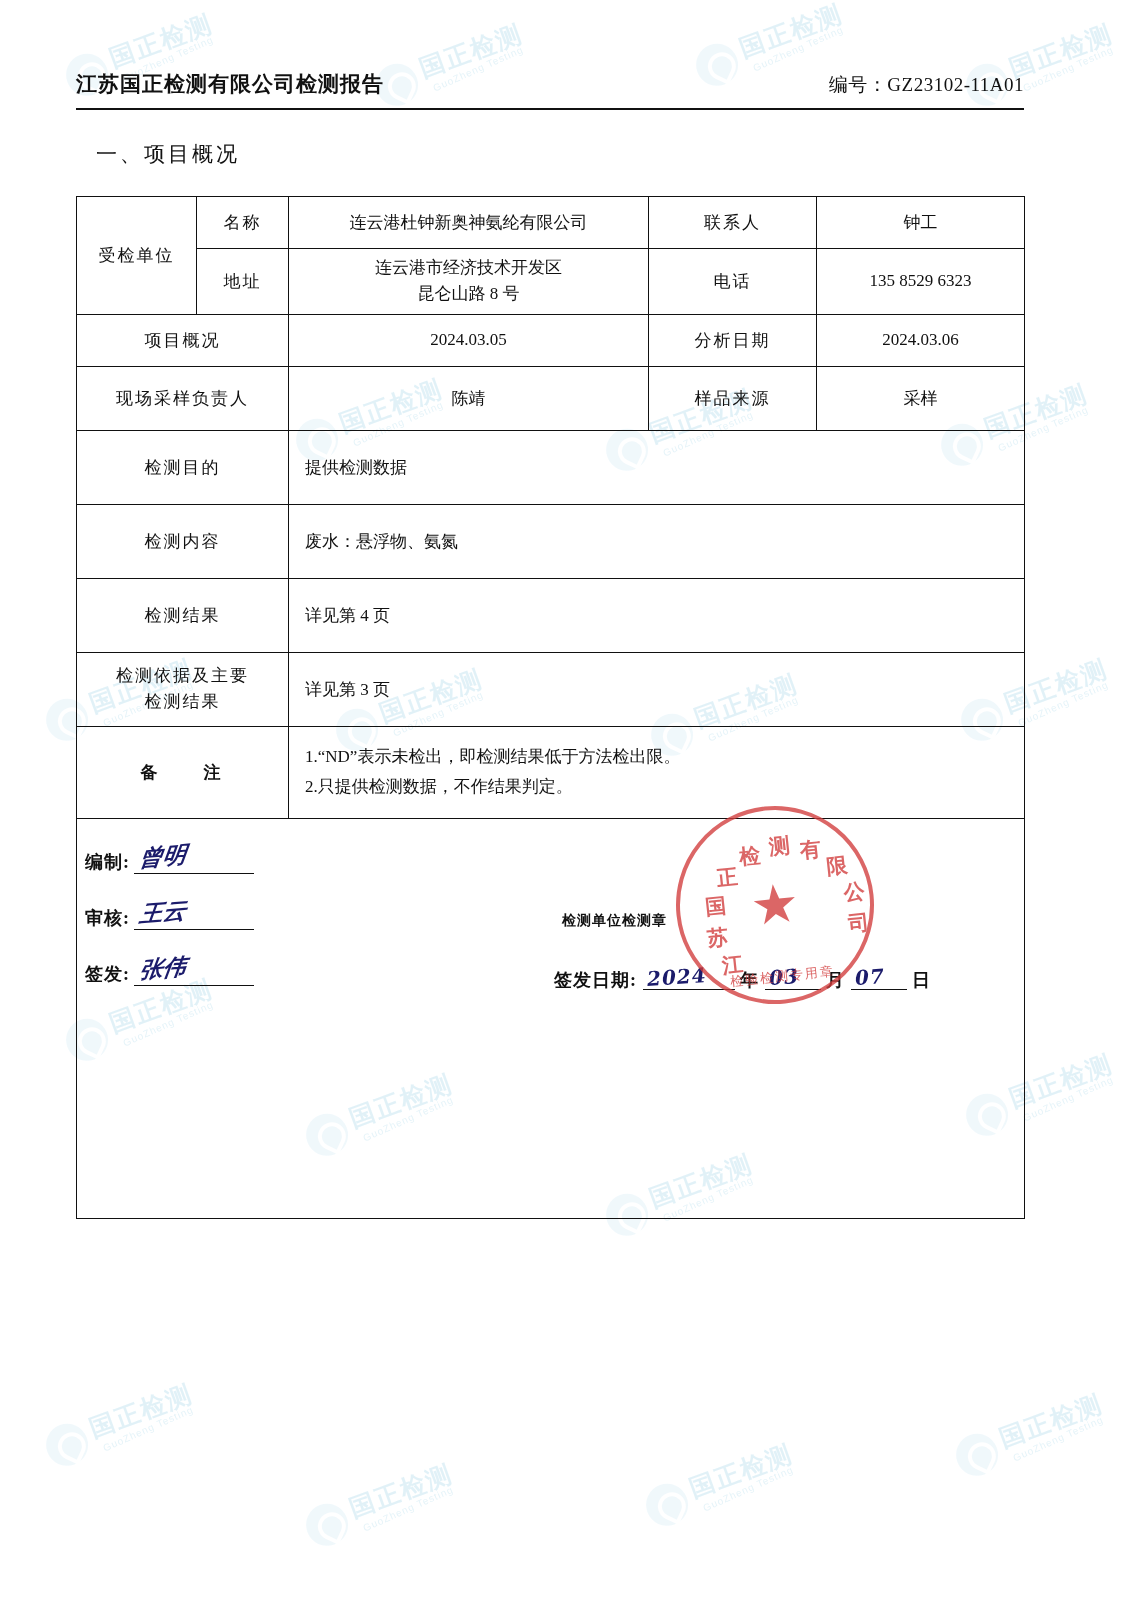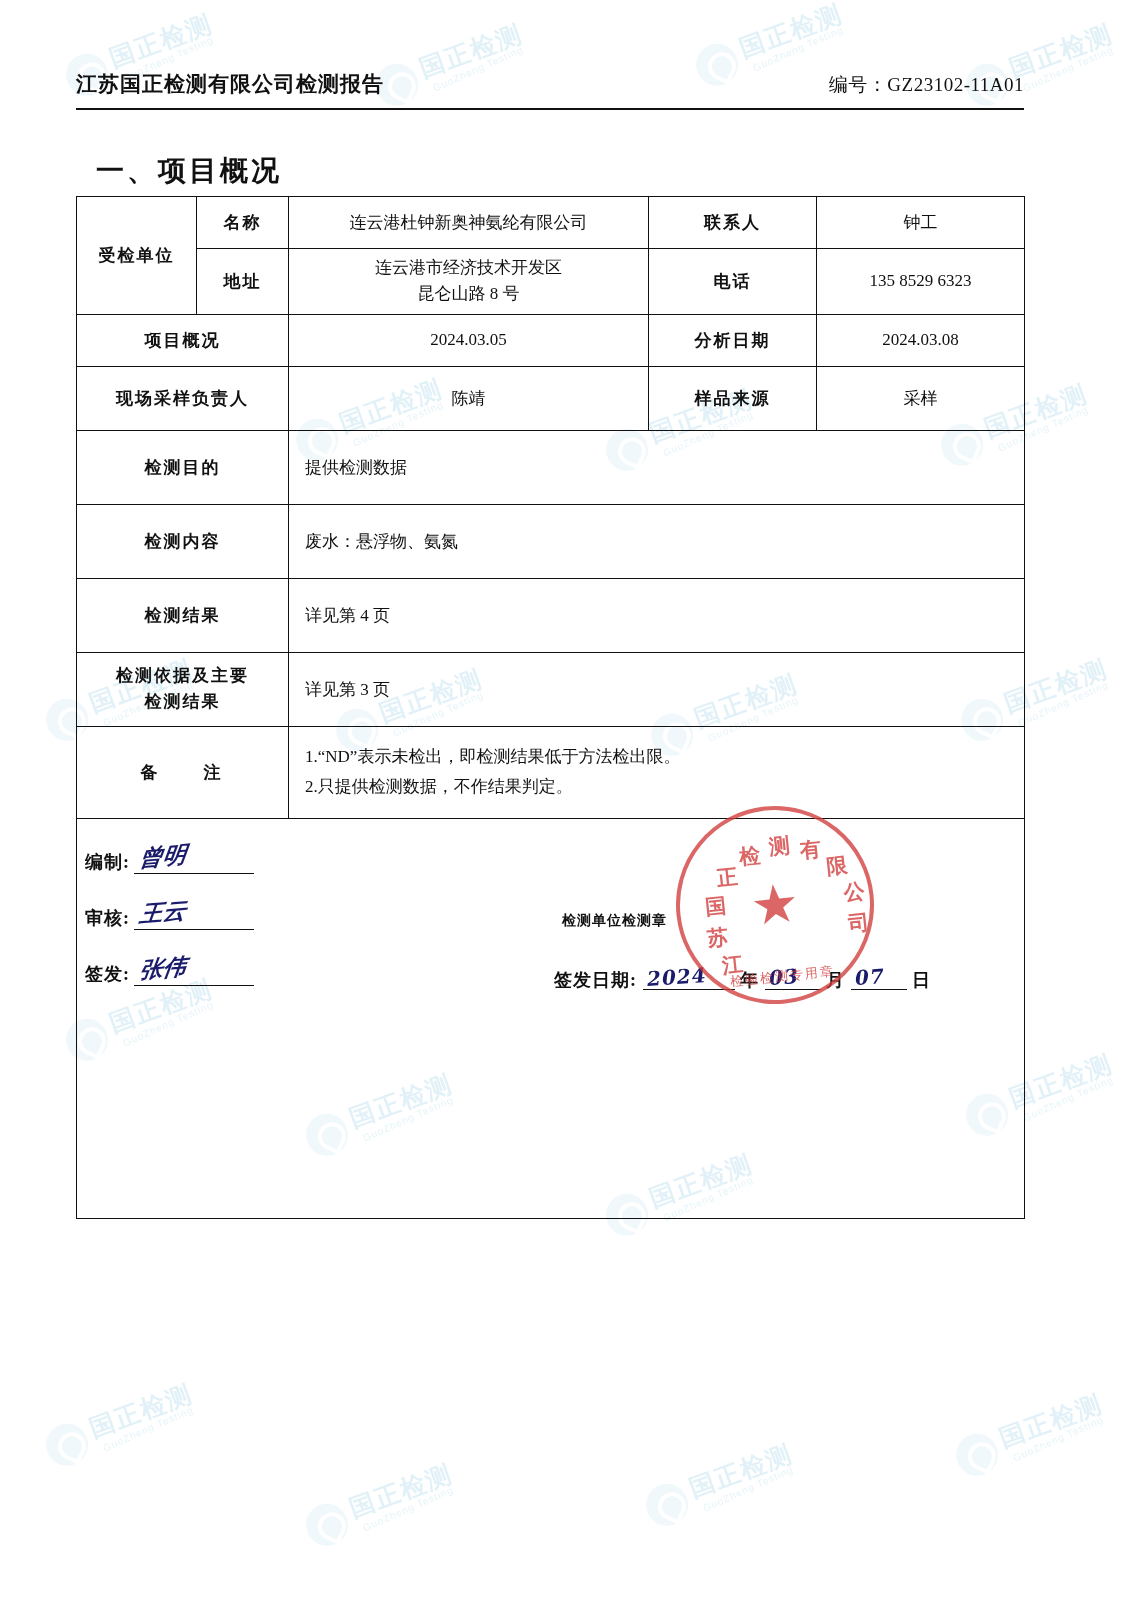--- a/index.html
+++ b/index.html
@@ -97,44 +97,44 @@
     letter-spacing: 1px;
   }
   .header-right {
     font-size: 19px;
     letter-spacing: 0.5px;
   }
 
   .section-title {
     position: absolute;
     left: 96px;
-    top: 152px;
-    font-size: 28px;
-    font-weight: 700;
+    top: 140px;
+    font-size: 21px;
+    font-weight: 400;
     letter-spacing: 3px;
   }
 
   
   table.main {
     position: absolute;
     left: 76px;
     top: 196px;
     width: 948px;
     border-collapse: collapse;
     table-layout: fixed;
   }
   table.main td {
     border: 1px solid #111;
     font-size: 17px;
     padding: 6px 8px;
     vertical-align: middle;
   }
   .lbl {
     text-align: center;
-    font-weight: 700;
+    font-weight: 400;
     letter-spacing: 2px;
   }
   .lbl-wide {
     text-align: center;
     font-weight: 700;
     letter-spacing: 4px;
   }
   .val-c {
     text-align: center;
   }
@@ -451,21 +451,21 @@
           <div>连云港市经济技术开发区</div>
           <div>昆仑山路 8 号</div>
         </td>
         <td class="lbl">电话</td>
         <td class="val-c">135 8529 6323</td>
       </tr>
       <tr class="h-row">
         <td class="lbl" colspan="2">项目概况</td>
         <td class="val-c">2024.03.05</td>
         <td class="lbl">分析日期</td>
-        <td class="val-c">2024.03.08</td>
+        <td class="val-c">2024.03.06</td>
       </tr>
       <tr class="h-row2">
         <td class="lbl" colspan="2">现场采样负责人</td>
         <td class="val-c">陈靖</td>
         <td class="lbl">样品来源</td>
         <td class="val-c">采样</td>
       </tr>
       <tr class="h-row3">
         <td class="lbl" colspan="2">检测目的</td>
         <td class="val-l" colspan="3">提供检测数据</td>

